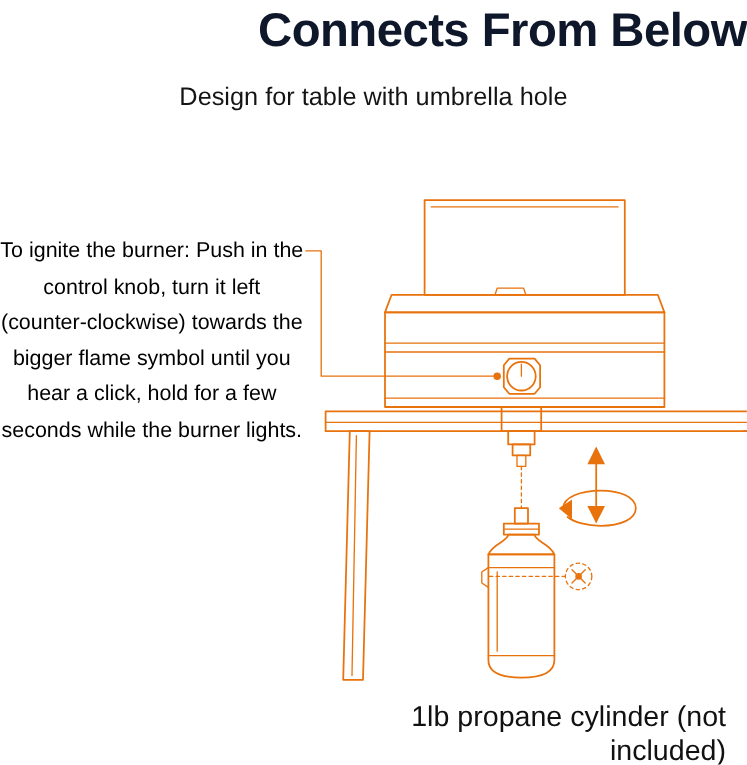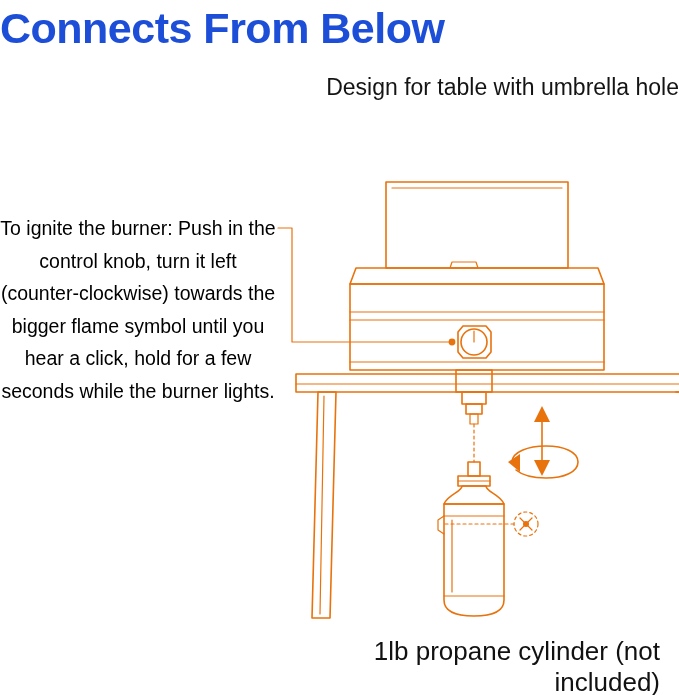--- a/index.html
+++ b/index.html
@@ -15,33 +15,33 @@
     color: #111111;
     overflow: hidden;
   }
 
   
   #title {
     position: absolute;
     left: 0;
     top: 0;
     width: 679px;
-    text-align: left;
+    text-align: right;
     font-size: 43px;
     font-weight: bold;
-    color: #1d4ed8;
+    color: #0f172a;
     letter-spacing: -0.5px;
     line-height: 56px;
   }
   #subtitle {
     position: absolute;
     left: 0;
     top: 70px;
     width: 679px;
-    text-align: right;
+    text-align: center;
     font-size: 23px;
     font-weight: normal;
     color: #141414;
     line-height: 34px;
   }
 
   
   #callout {
     position: absolute;
     left: 0px;

